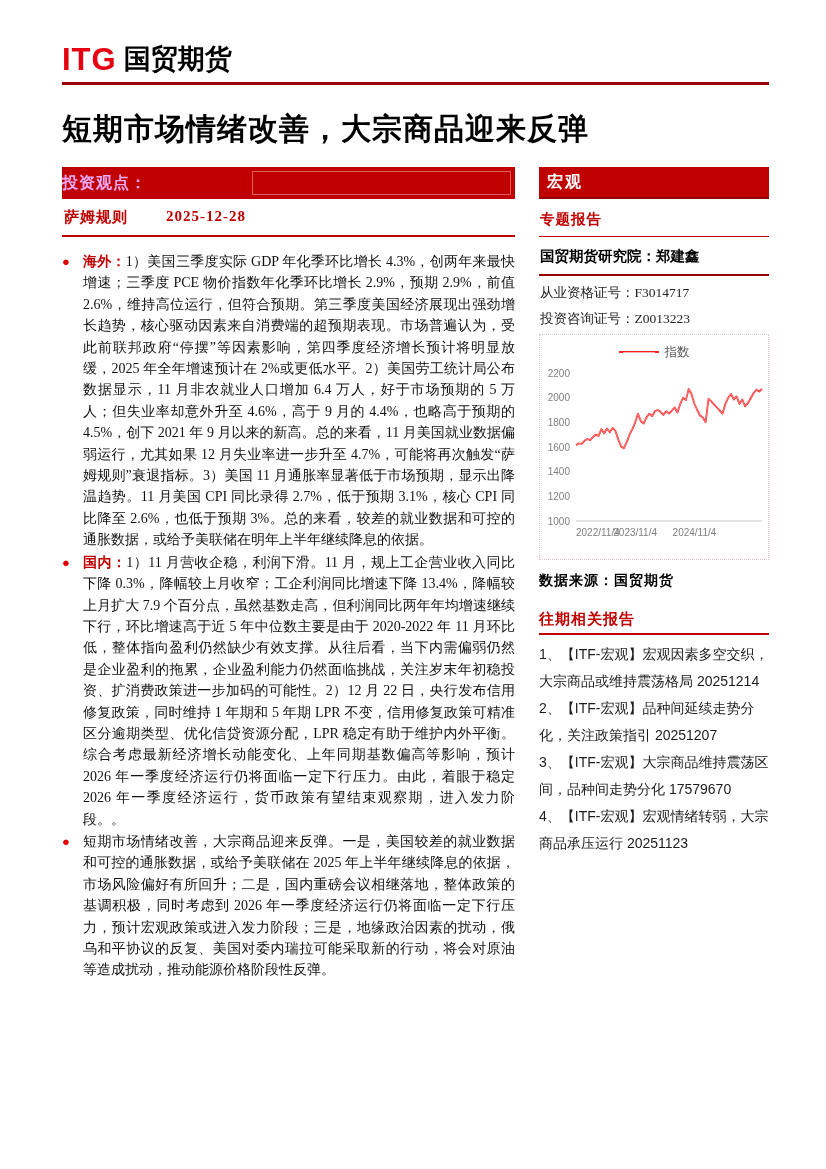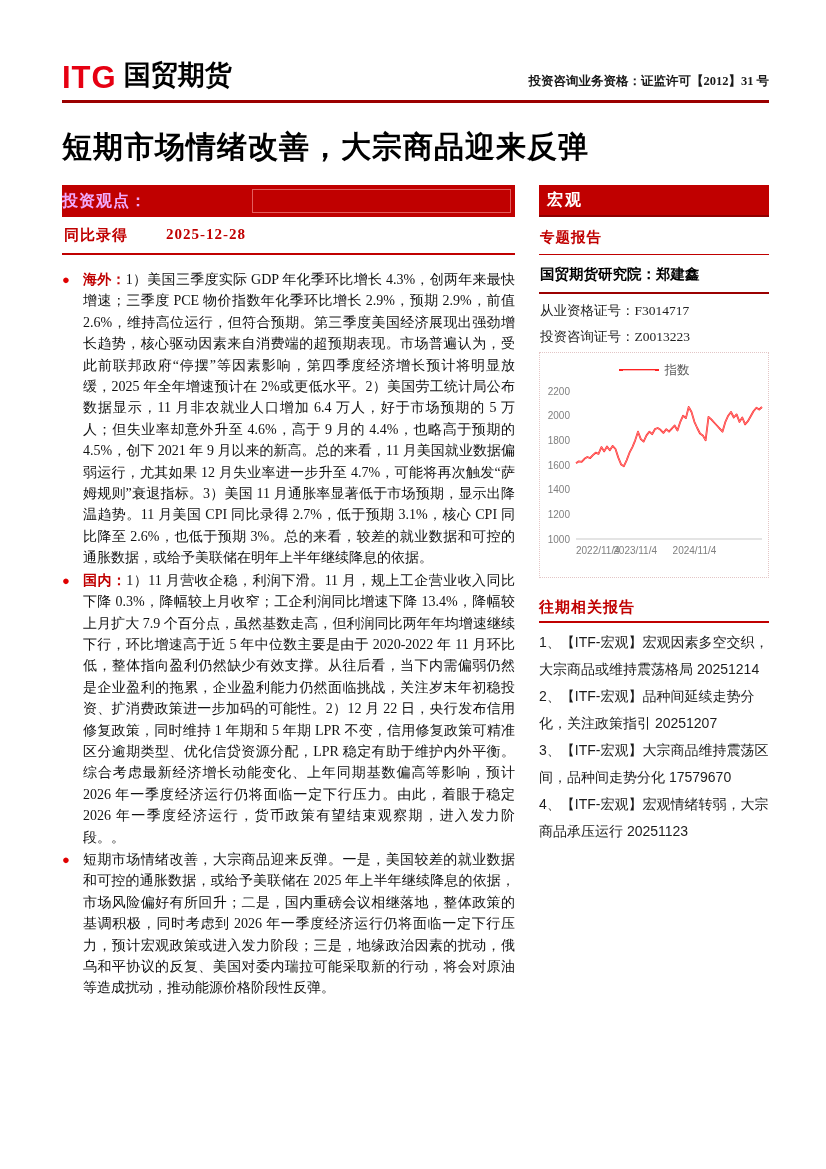--- a/index.html
+++ b/index.html
@@ -2,21 +2,21 @@
 <html><head>
 <meta charset="utf-8">
 <style>
   html,body{margin:0;padding:0;background:#fff;}
   .page{position:relative;width:826px;height:1169px;background:#ffffff;
         font-family:"Liberation Serif", serif;color:#111;overflow:hidden;}
   .content{position:absolute;left:62px;top:44px;width:707px;}
 
   
   .hdr{display:flex;justify-content:space-between;align-items:flex-end;}
-  .logo{display:flex;align-items:flex-start;gap:7px;margin-top:18px;}
+  .logo{display:flex;align-items:center;gap:7px;}
   .logo-itg{font-family:"Liberation Sans",sans-serif;font-weight:bold;
             font-size:31px;color:#E60012;letter-spacing:1px;line-height:1;}
   .logo-cn{font-size:27px;font-weight:bold;color:#000;line-height:1;}
   .qualif{font-size:12.5px;font-weight:bold;color:#1a1a1a;padding-bottom:3px;}
   .hdr-rule{height:3px;background:#9B0000;margin-top:7px;}
 
   
   .doc-title{margin-top:26px;font-size:30px;font-weight:bold;color:#000000;
              letter-spacing:1px;line-height:1.2;}
 
@@ -66,35 +66,34 @@
 <body>
 
 <div class="page">
   <div class="content">
 
     <div class="hdr">
       <div class="logo">
         <span class="logo-itg">ITG</span>
         <span class="logo-cn">国贸期货</span>
       </div>
-      <div class="qualif">投资咨询业务资格：证监许可【2012】31 号</div>
     </div>
     <div class="hdr-rule"></div>
 
     <div class="doc-title">短期市场情绪改善，大宗商品迎来反弹</div>
 
     <div class="cols">
 
       <div class="col-l">
         <div class="vp-bar">
           <span class="vp-label">投资观点：</span>
           <span class="inner-box"></span>
         </div>
         <div class="date-row">
-          <span>同比录得</span>
+          <span>萨姆规则</span>
           <span>2025-12-28</span>
         </div>
 
         <div class="bullets">
           <div class="bullet">
             <span class="dot">●</span>
             <span class="blabel">海外：</span><span>1）美国三季度实际 GDP 年化季环比增长 4.3%，创两年来最快增速；三季度 PCE 物价指数年化季环比增长 2.9%，预期 2.9%，前值 2.6%，维持高位运行，但符合预期。第三季度美国经济展现出强劲增长趋势，核心驱动因素来自消费端的超预期表现。市场普遍认为，受此前联邦政府“停摆”等因素影响，第四季度经济增长预计将明显放缓，2025 年全年增速预计在 2%或更低水平。2）美国劳工统计局公布数据显示，11 月非农就业人口增加 6.4 万人，好于市场预期的 5 万人；但失业率却意外升至 4.6%，高于 9 月的 4.4%，也略高于预期的 4.5%，创下 2021 年 9 月以来的新高。总的来看，11 月美国就业数据偏弱运行，尤其如果 12 月失业率进一步升至 4.7%，可能将再次触发“萨姆规则”衰退指标。3）美国 11 月通胀率显著低于市场预期，显示出降温趋势。11 月美国 CPI 同比录得 2.7%，低于预期 3.1%，核心 CPI 同比降至 2.6%，也低于预期 3%。总的来看，较差的就业数据和可控的通胀数据，或给予美联储在明年上半年继续降息的依据。</span>
           </div>
           <div class="bullet">
             <span class="dot">●</span>
@@ -130,20 +129,21 @@
               <text x="30" y="38.16666666666666" text-anchor="end" font-size="10" fill="#7F7F7F">2000</text>
               <text x="30" y="13.5" text-anchor="end" font-size="10" fill="#7F7F7F">2200</text>
               <line x1="36" y1="158" x2="222" y2="158" stroke="#c9c9c9" stroke-width="1"></line>
               <text x="36" y="173" text-anchor="start" font-size="10" fill="#7F7F7F">2022/11/4</text>
               <text x="95.148" y="173" text-anchor="middle" font-size="10" fill="#7F7F7F">2023/11/4</text>
               <text x="154.482" y="173" text-anchor="middle" font-size="10" fill="#7F7F7F">2024/11/4</text>
               <polyline points="36.0,82.2 38.8,80.3 41.6,80.9 44.5,77.8 47.3,76.0 50.1,77.2 52.9,74.1 55.7,71.7 58.5,72.9 61.4,66.1 64.2,70.4 67.0,65.5 69.8,69.2 72.6,64.9 75.5,68.0 78.3,76.6 81.1,83.4 83.9,85.2 86.7,79.1 89.5,71.7 92.4,66.1 95.2,59.3 98.0,50.7 100.8,58.1 103.6,60.6 106.5,54.4 109.3,50.7 112.1,53.2 114.9,48.2 117.7,47.0 120.5,48.8 123.4,51.9 126.2,48.2 129.0,50.7 131.8,47.6 134.6,44.5 137.5,49.5 140.3,40.8 143.1,34.7 145.9,37.1 148.7,26.0 151.5,31.0 154.4,40.8 157.2,47.0 160.0,52.5 162.8,54.4 165.6,59.3 168.5,35.9 171.3,38.4 174.1,41.5 176.9,44.5 179.7,47.6 182.5,50.7 185.4,40.8 188.2,34.7 191.0,31.0 193.8,36.5 196.6,33.4 199.5,40.8 202.3,36.5 205.1,43.3 207.9,40.2 210.7,35.3 213.5,30.3 216.4,26.7 219.2,28.5 222.0,26.0" fill="none" stroke="#FF2222" stroke-width="1.8" stroke-linejoin="round"></polyline>
               <polyline points="36.0,82.2 38.8,80.3 41.6,80.9 44.5,77.8 47.3,76.0 50.1,77.2 52.9,74.1 55.7,71.7 58.5,72.9 61.4,66.1 64.2,70.4 67.0,65.5 69.8,69.2 72.6,64.9 75.5,68.0 78.3,76.6 81.1,83.4 83.9,85.2 86.7,79.1 89.5,71.7 92.4,66.1 95.2,59.3 98.0,50.7 100.8,58.1 103.6,60.6 106.5,54.4 109.3,50.7 112.1,53.2 114.9,48.2 117.7,47.0 120.5,48.8 123.4,51.9 126.2,48.2 129.0,50.7 131.8,47.6 134.6,44.5 137.5,49.5 140.3,40.8 143.1,34.7 145.9,37.1 148.7,26.0 151.5,31.0 154.4,40.8 157.2,47.0 160.0,52.5 162.8,54.4 165.6,59.3 168.5,35.9 171.3,38.4 174.1,41.5 176.9,44.5 179.7,47.6 182.5,50.7 185.4,40.8 188.2,34.7 191.0,31.0 193.8,36.5 196.6,33.4 199.5,40.8 202.3,36.5 205.1,43.3 207.9,40.2 210.7,35.3 213.5,30.3 216.4,26.7 219.2,28.5 222.0,26.0" fill="none" stroke="#ffb3b3" stroke-width="0.6" stroke-linejoin="round"></polyline>
             </svg>
         </div>
+        <div class="src">数据来源：国贸期货</div>
 
         <div class="rel-title">往期相关报告</div>
         <div class="rel-list">
           <div class="rel-item">1、【ITF-宏观】宏观因素多空交织，大宗商品或维持震荡格局 20251214</div>
           <div class="rel-item">2、【ITF-宏观】品种间延续走势分化，关注政策指引 20251207</div>
           <div class="rel-item">3、【ITF-宏观】大宗商品维持震荡区间，品种间走势分化 17579670</div>
           <div class="rel-item">4、【ITF-宏观】宏观情绪转弱，大宗商品承压运行 20251123</div>
         </div>
       </div>
     </div>

